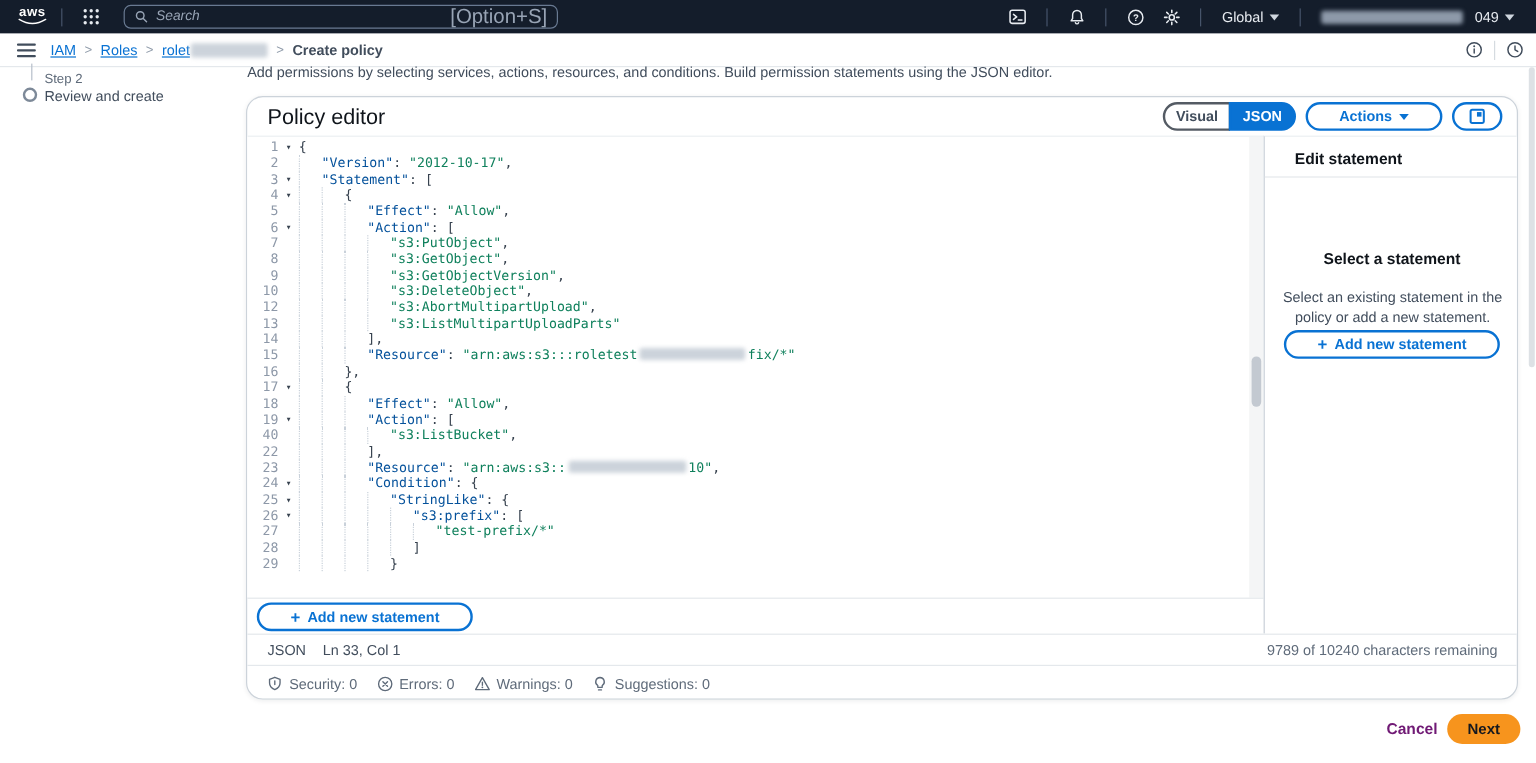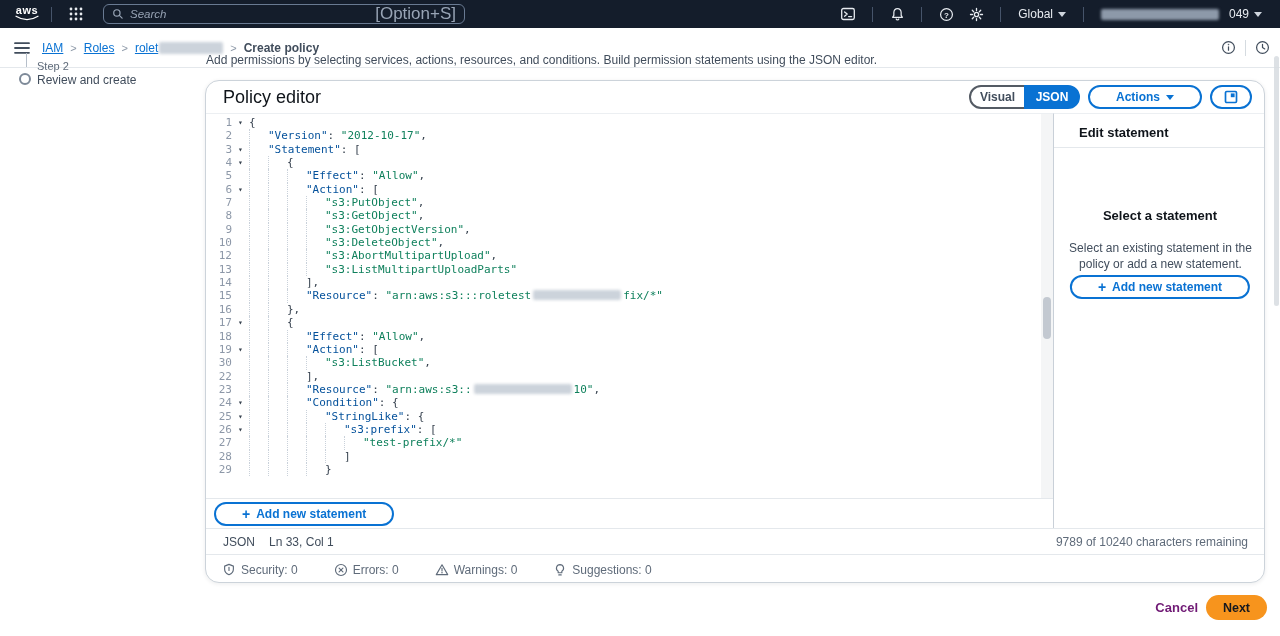--- a/index.html
+++ b/index.html
@@ -17,21 +17,21 @@
   .searchbox .ph{font-style:italic;margin-left:6px;flex:1;}
   .searchbox .kbd{font-size:17px;color:#98a4b5;}
   .tb-right{margin-left:auto;display:flex;align-items:center;margin-right:10px;}
   .tb-icobtn{width:30px;height:22px;display:flex;align-items:center;justify-content:center;cursor:pointer;}
   .tb-txtbtn{font-size:12px;color:#e7ebf0;display:flex;align-items:center;gap:5px;padding:0 8px;cursor:pointer;}
   .caret{width:0;height:0;border-left:4px solid transparent;border-right:4px solid transparent;border-top:5px solid #cfd6de;}
   .caret.blue{border-top-color:#0972d3;}
   .redact{display:inline-block;background:#ccd3db;filter:blur(1.6px);border-radius:2px;}
   .acct-redact{width:118px;height:11px;background:#8d99a9;margin-right:5px;}
   
-  .crumbbar{position:absolute;left:0;top:28px;width:1280px;height:40px;background:#fff;
+  .crumbbar{position:absolute;left:0;top:28px;width:1280px;height:28px;background:#fff;
     border-bottom:1px solid #e4e8ec;display:flex;align-items:center;font-size:12px;color:#5f6b7a;}
   .crumbbar .burger{margin:0 12px 0 14px;cursor:pointer;display:flex;}
   .crumb-link{color:#0972d3;text-decoration:underline;cursor:pointer;}
   .crumb-sep{margin:0 7px;color:#8d99a8;font-size:11px;}
   .crumb-cur{color:#414d5c;font-weight:bold;}
   .crumb-redact{width:64px;height:12px;vertical-align:-2px;margin-left:1px;}
   .cb-right{margin-left:auto;display:flex;align-items:center;margin-right:10px;}
   .cb-div{width:1px;height:16px;background:#d5dbe0;margin:0 9px;}
   
   .step-connector{position:absolute;left:26px;top:53px;width:1px;height:14px;background:#b6bfca;}
@@ -75,21 +75,21 @@
   .panel-empty-title{position:absolute;left:0;top:94px;width:100%;text-align:center;font-size:13px;font-weight:bold;color:#0f141a;}
   .panel-empty-desc{position:absolute;left:10px;top:126px;width:193px;text-align:center;font-size:12px;color:#414d5c;line-height:16px;}
   .panel .btn-outline{position:absolute;left:50%;transform:translateX(-50%);top:161px;white-space:nowrap;}
   
   .statusbar{position:absolute;left:0;top:447px;width:100%;height:26px;border-top:1px solid #e4e8ec;
     display:flex;align-items:center;font-size:12px;color:#414d5c;}
   .statusbar .mode{margin-left:17px;}
   .statusbar .cursor{margin-left:14px;}
   .statusbar .chars{margin-left:auto;margin-right:16px;color:#5f6b7a;}
   .validation{position:absolute;left:0;top:473px;width:100%;height:30px;border-top:1px solid #e4e8ec;
-    display:flex;align-items:center;gap:36px;padding-left:16px;font-size:12px;color:#5f6b7a;}
+    display:flex;align-items:center;gap:16px;padding-left:16px;font-size:12px;color:#5f6b7a;}
   .vitem{display:flex;align-items:center;gap:5px;}
   
   .cancel-link{position:absolute;top:600px;right:82px;font-size:13px;font-weight:bold;color:#701a75;cursor:pointer;text-align:center;}
   .next-btn{position:absolute;top:595px;right:13px;height:25px;padding:0 17px;border:none;border-radius:13px;
     background:#f7941d;color:#16191f;font-size:12.5px;font-weight:bold;display:flex;align-items:center;cursor:pointer;}
   .page-scrollbar{position:absolute;right:1px;top:56px;width:5px;height:250px;background:#d7dce1;border-radius:3px;opacity:.85;}
   .plus{font-weight:bold;font-size:14px;line-height:1;}
   svg{display:block;}
 </style>
 </head>
@@ -244,21 +244,21 @@
         <div class="eline"><span class="lnum">9</span><span class="lfold"></span><span class="lcode"><span class="guide"></span><span class="guide"></span><span class="guide"></span><span class="guide"></span><span class="t-v">"s3:GetObjectVersion"</span><span class="t-p">,</span></span></div>
         <div class="eline"><span class="lnum">10</span><span class="lfold"></span><span class="lcode"><span class="guide"></span><span class="guide"></span><span class="guide"></span><span class="guide"></span><span class="t-v">"s3:DeleteObject"</span><span class="t-p">,</span></span></div>
         <div class="eline"><span class="lnum">12</span><span class="lfold"></span><span class="lcode"><span class="guide"></span><span class="guide"></span><span class="guide"></span><span class="guide"></span><span class="t-v">"s3:AbortMultipartUpload"</span><span class="t-p">,</span></span></div>
         <div class="eline"><span class="lnum">13</span><span class="lfold"></span><span class="lcode"><span class="guide"></span><span class="guide"></span><span class="guide"></span><span class="guide"></span><span class="t-v">"s3:ListMultipartUploadParts"</span></span></div>
         <div class="eline"><span class="lnum">14</span><span class="lfold"></span><span class="lcode"><span class="guide"></span><span class="guide"></span><span class="guide"></span><span class="t-p">],</span></span></div>
         <div class="eline"><span class="lnum">15</span><span class="lfold"></span><span class="lcode"><span class="guide"></span><span class="guide"></span><span class="guide"></span><span class="t-k">"Resource"</span><span class="t-p">: </span><span class="t-v">"arn:aws:s3:::roletest</span><span class="redact code-redact" style="width: 88px;"></span><span class="t-v">fix/*"</span></span></div>
         <div class="eline"><span class="lnum">16</span><span class="lfold"></span><span class="lcode"><span class="guide"></span><span class="guide"></span><span class="t-p">},</span></span></div>
         <div class="eline"><span class="lnum">17</span><span class="lfold">▾</span><span class="lcode"><span class="guide"></span><span class="guide"></span><span class="t-p">{</span></span></div>
         <div class="eline"><span class="lnum">18</span><span class="lfold"></span><span class="lcode"><span class="guide"></span><span class="guide"></span><span class="guide"></span><span class="t-k">"Effect"</span><span class="t-p">: </span><span class="t-v">"Allow"</span><span class="t-p">,</span></span></div>
         <div class="eline"><span class="lnum">19</span><span class="lfold">▾</span><span class="lcode"><span class="guide"></span><span class="guide"></span><span class="guide"></span><span class="t-k">"Action"</span><span class="t-p">: [</span></span></div>
-        <div class="eline"><span class="lnum">30</span><span class="lfold"></span><span class="lcode"><span class="guide"></span><span class="guide"></span><span class="guide"></span><span class="guide"></span><span class="t-v">"s3:ListBucket"</span><span class="t-p">,</span></span></div>
+        <div class="eline"><span class="lnum">40</span><span class="lfold"></span><span class="lcode"><span class="guide"></span><span class="guide"></span><span class="guide"></span><span class="guide"></span><span class="t-v">"s3:ListBucket"</span><span class="t-p">,</span></span></div>
         <div class="eline"><span class="lnum">22</span><span class="lfold"></span><span class="lcode"><span class="guide"></span><span class="guide"></span><span class="guide"></span><span class="t-p">],</span></span></div>
         <div class="eline"><span class="lnum">23</span><span class="lfold"></span><span class="lcode"><span class="guide"></span><span class="guide"></span><span class="guide"></span><span class="t-k">"Resource"</span><span class="t-p">: </span><span class="t-v">"arn:aws:s3::</span><span class="redact code-redact" style="width: 98px;"></span><span class="t-v">10"</span><span class="t-p">,</span></span></div>
         <div class="eline"><span class="lnum">24</span><span class="lfold">▾</span><span class="lcode"><span class="guide"></span><span class="guide"></span><span class="guide"></span><span class="t-k">"Condition"</span><span class="t-p">: {</span></span></div>
         <div class="eline"><span class="lnum">25</span><span class="lfold">▾</span><span class="lcode"><span class="guide"></span><span class="guide"></span><span class="guide"></span><span class="guide"></span><span class="t-k">"StringLike"</span><span class="t-p">: {</span></span></div>
         <div class="eline"><span class="lnum">26</span><span class="lfold">▾</span><span class="lcode"><span class="guide"></span><span class="guide"></span><span class="guide"></span><span class="guide"></span><span class="guide"></span><span class="t-k">"s3:prefix"</span><span class="t-p">: [</span></span></div>
         <div class="eline"><span class="lnum">27</span><span class="lfold"></span><span class="lcode"><span class="guide"></span><span class="guide"></span><span class="guide"></span><span class="guide"></span><span class="guide"></span><span class="guide"></span><span class="t-v">"test-prefix/*"</span></span></div>
         <div class="eline"><span class="lnum">28</span><span class="lfold"></span><span class="lcode"><span class="guide"></span><span class="guide"></span><span class="guide"></span><span class="guide"></span><span class="guide"></span><span class="t-p">]</span></span></div>
         <div class="eline"><span class="lnum">29</span><span class="lfold"></span><span class="lcode"><span class="guide"></span><span class="guide"></span><span class="guide"></span><span class="guide"></span><span class="t-p">}</span></span></div>
       </div>
     <div class="ed-scroll">

